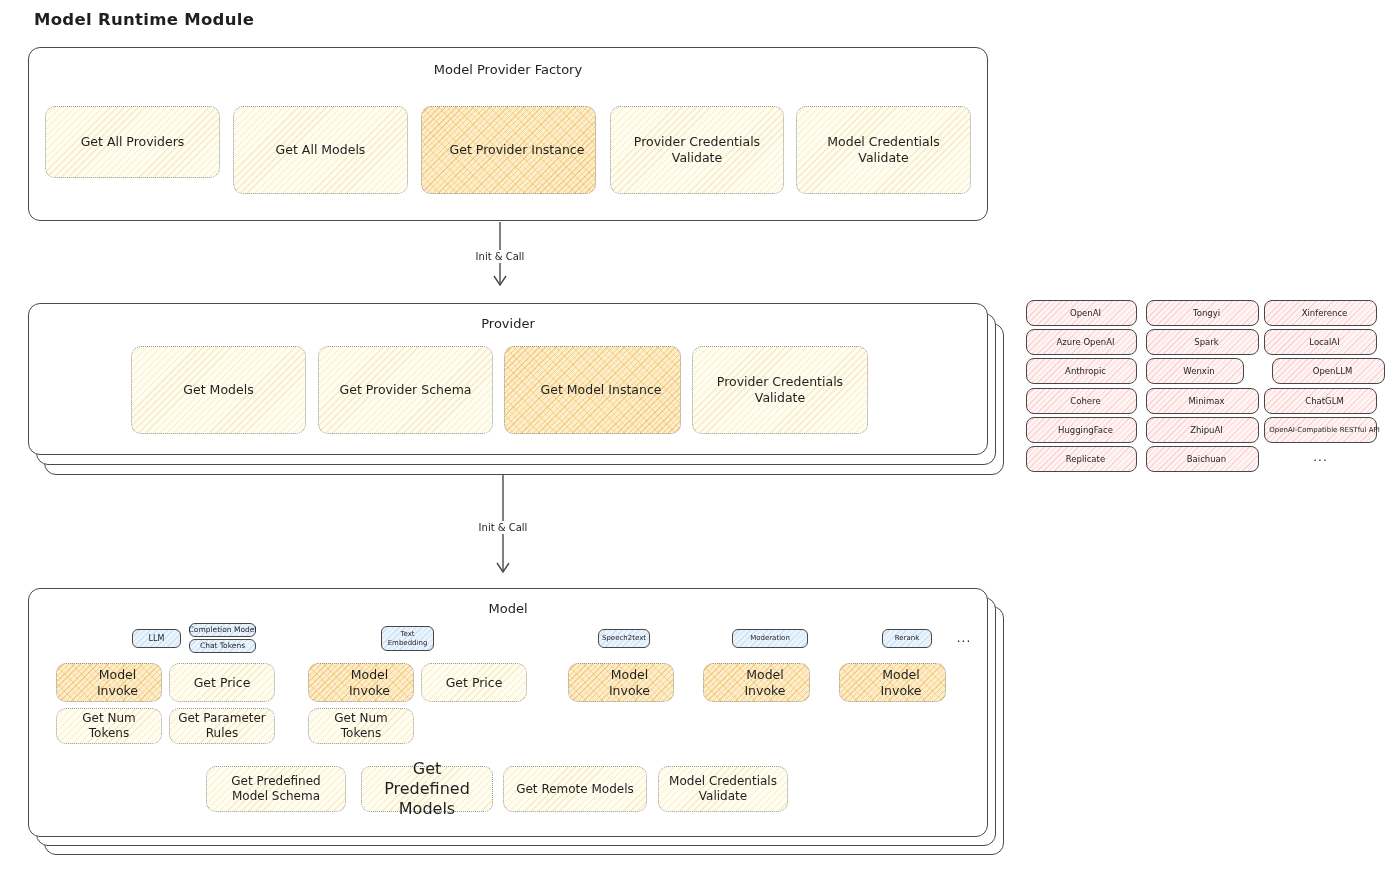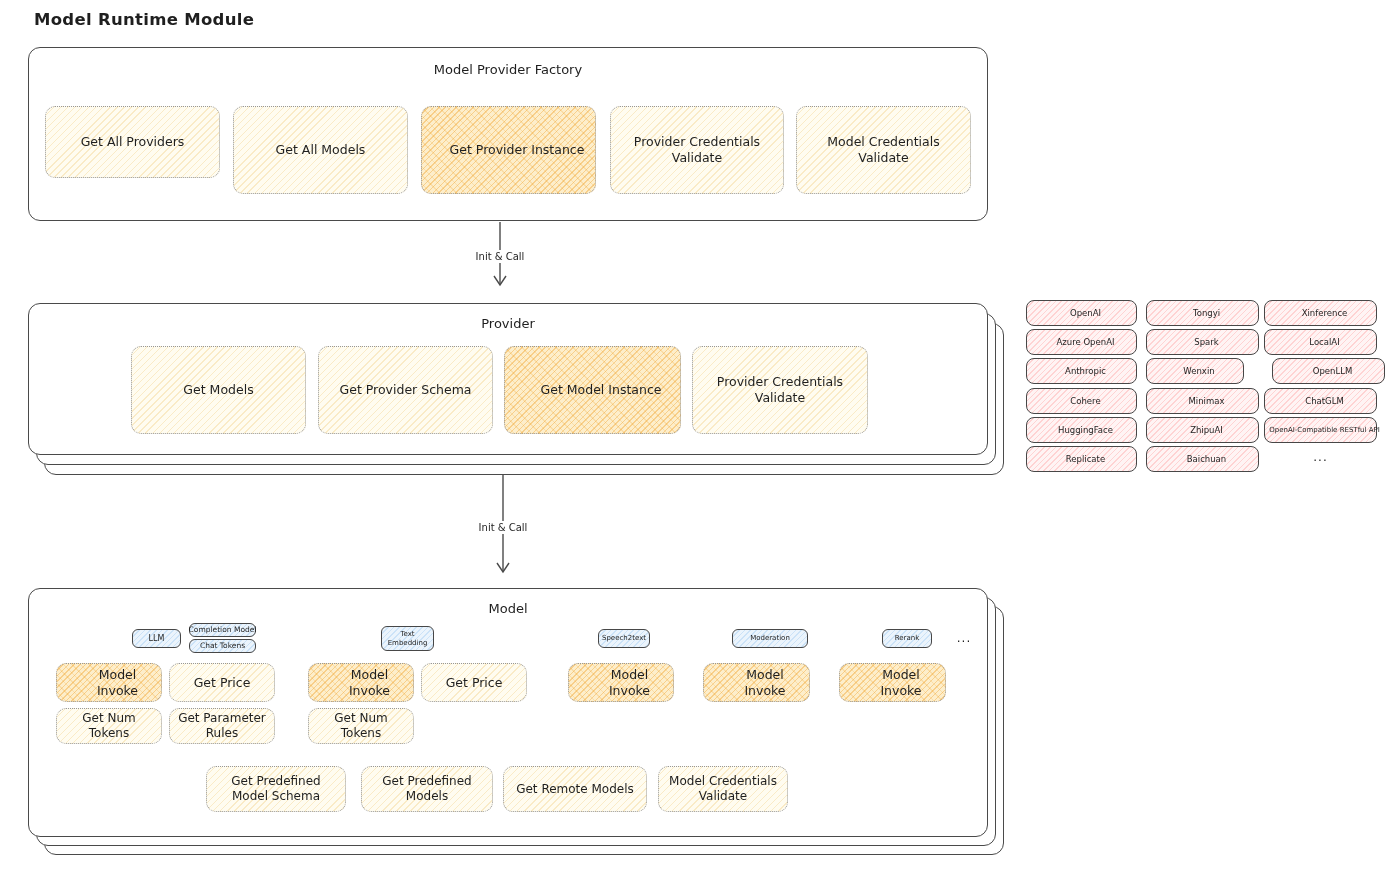--- a/index.html
+++ b/index.html
@@ -124,18 +124,18 @@
     <div class="fn hatch-yellow" style="left:392px;top:74px;width:106px;height:39px;">Get Price</div>
     <div class="fn hatch-orange" style="left:539px;top:74px;width:106px;height:39px;">Model Invoke</div>
     <div class="fn hatch-orange" style="left:674px;top:74px;width:107px;height:39px;">Model Invoke</div>
     <div class="fn hatch-orange" style="left:810px;top:74px;width:107px;height:39px;">Model Invoke</div>
 
     <div class="fn hatch-yellow" style="left:27px;top:119px;width:106px;height:36px;font-size:12px;">Get Num Tokens</div>
     <div class="fn hatch-yellow" style="left:140px;top:119px;width:106px;height:36px;font-size:12px;">Get Parameter Rules</div>
     <div class="fn hatch-yellow" style="left:279px;top:119px;width:106px;height:36px;font-size:12px;">Get Num Tokens</div>
 
     <div class="fn hatch-yellow" style="left:177px;top:177px;width:140px;height:46px;font-size:12px;">Get Predefined Model Schema</div>
-    <div class="fn hatch-yellow" style="left:332px;top:177px;width:132px;height:46px;font-size:12px;">Get Predefined Models</div>
+    <div class="fn hatch-yellow" style="left:332px;top:177px;width:132px;height:46px;font-size:16px;border-radius:9px;">Get Predefined Models</div>
     <div class="fn hatch-yellow" style="left:474px;top:177px;width:144px;height:46px;font-size:12px;">Get Remote Models</div>
     <div class="fn hatch-yellow" style="left:629px;top:177px;width:130px;height:46px;font-size:12px;">Model Credentials Validate</div>
   </div>
 
 </div>
 
 </body></html>

